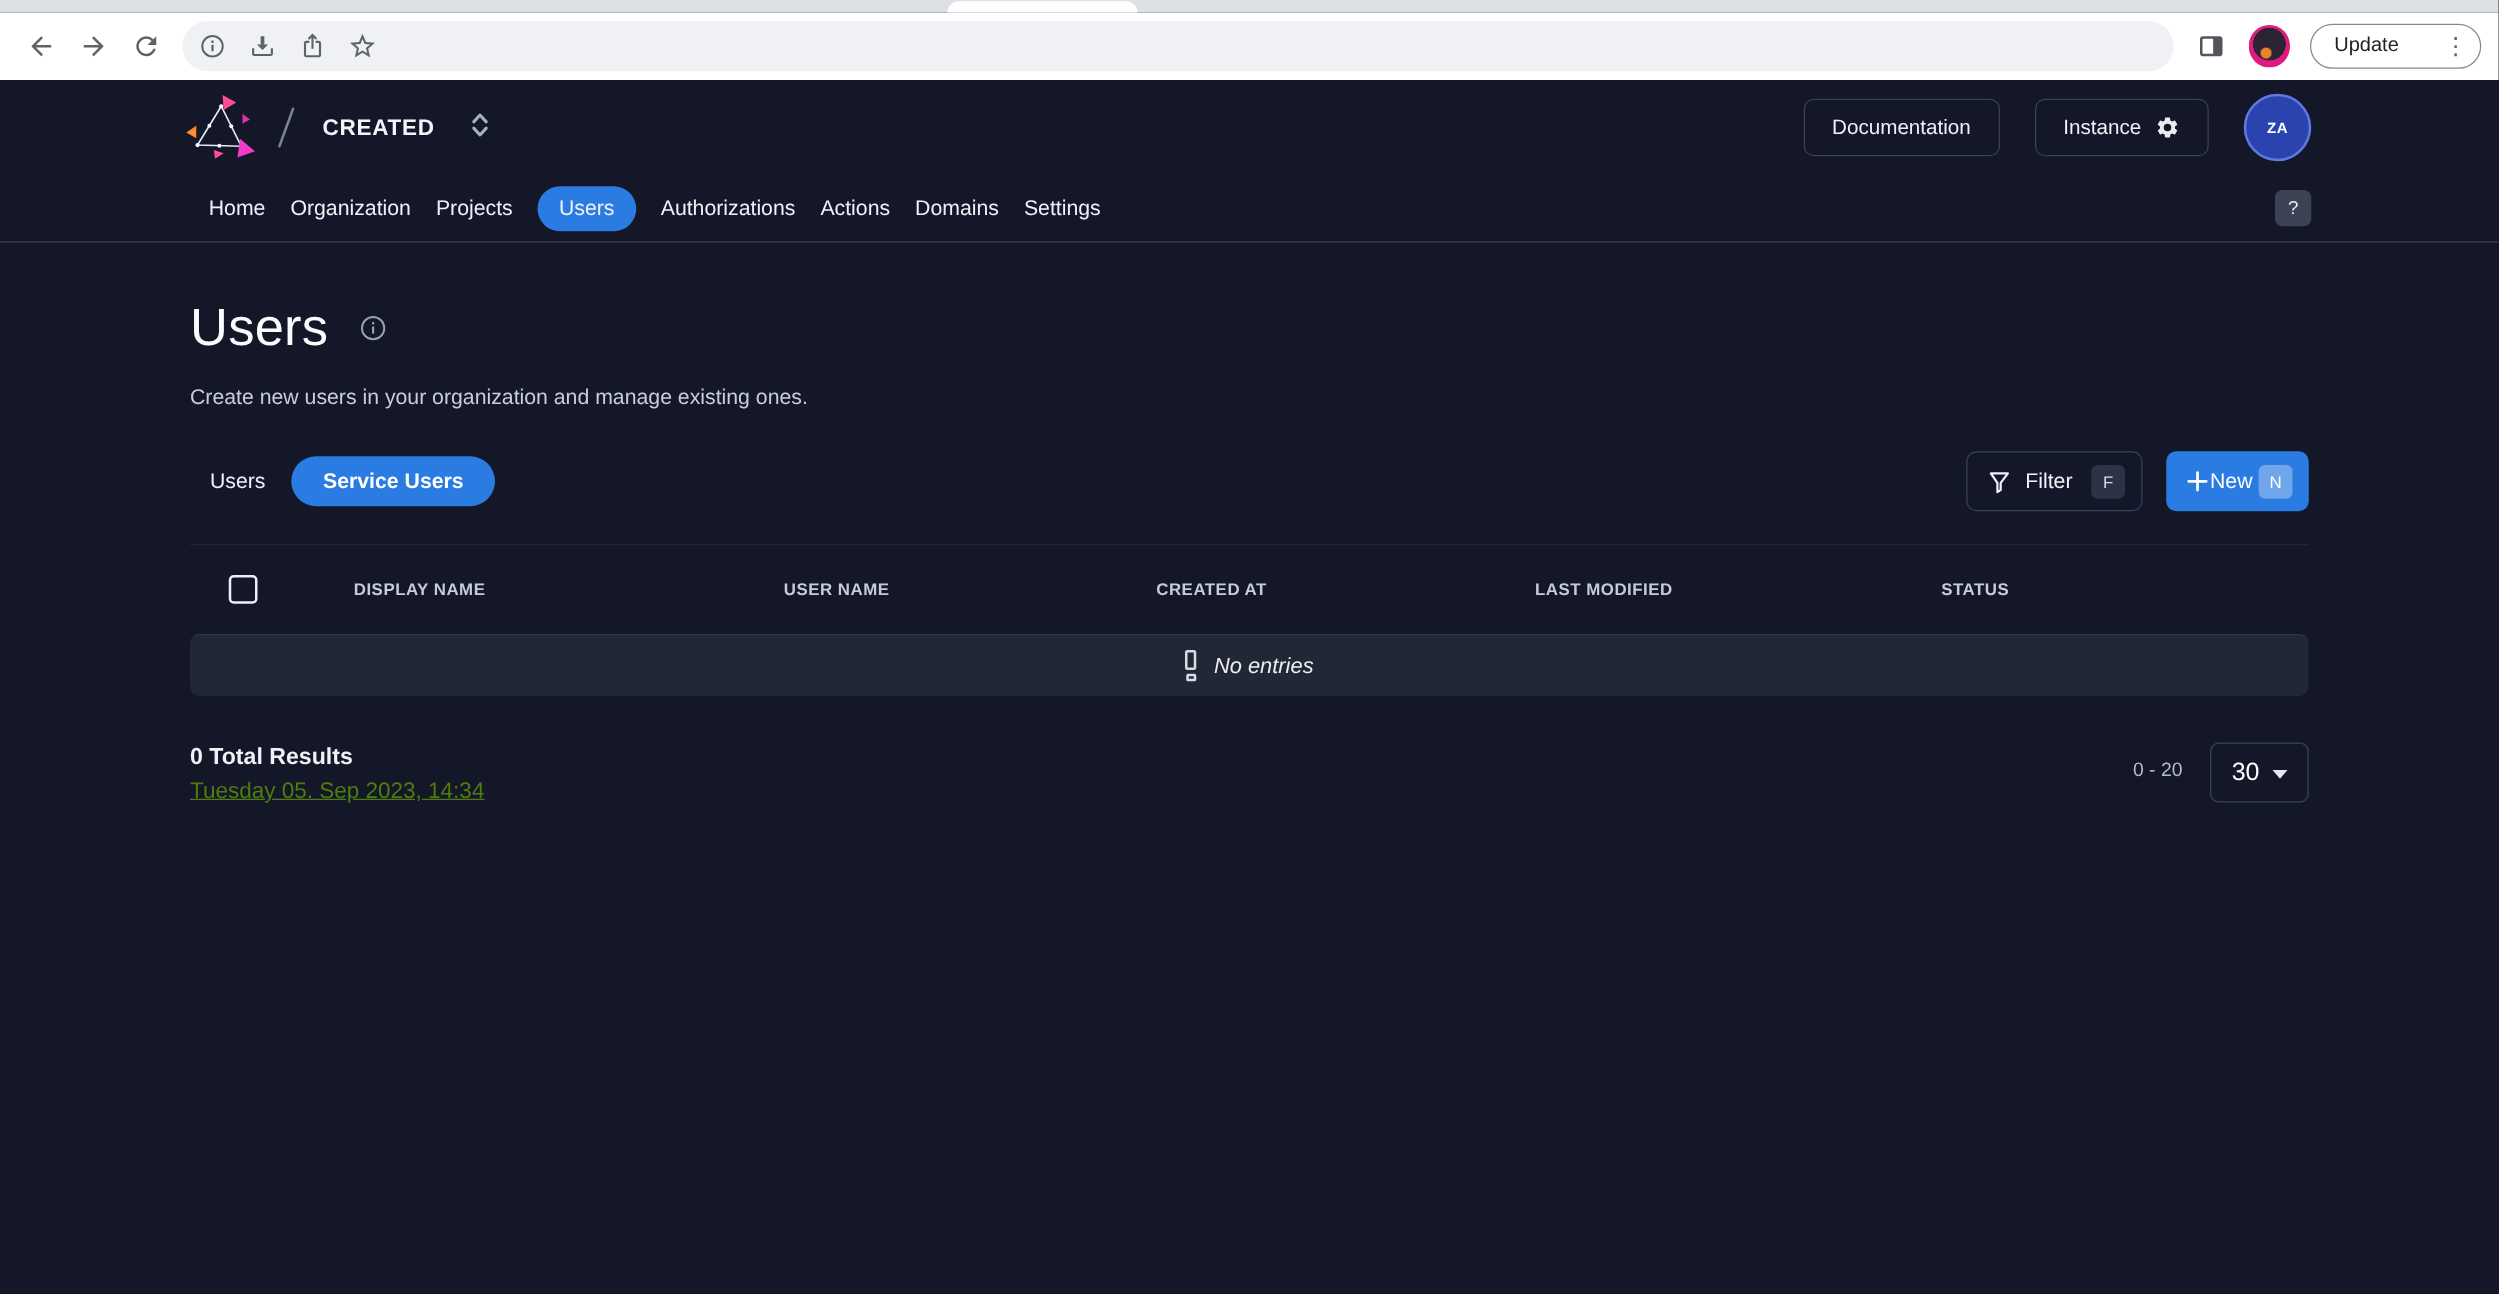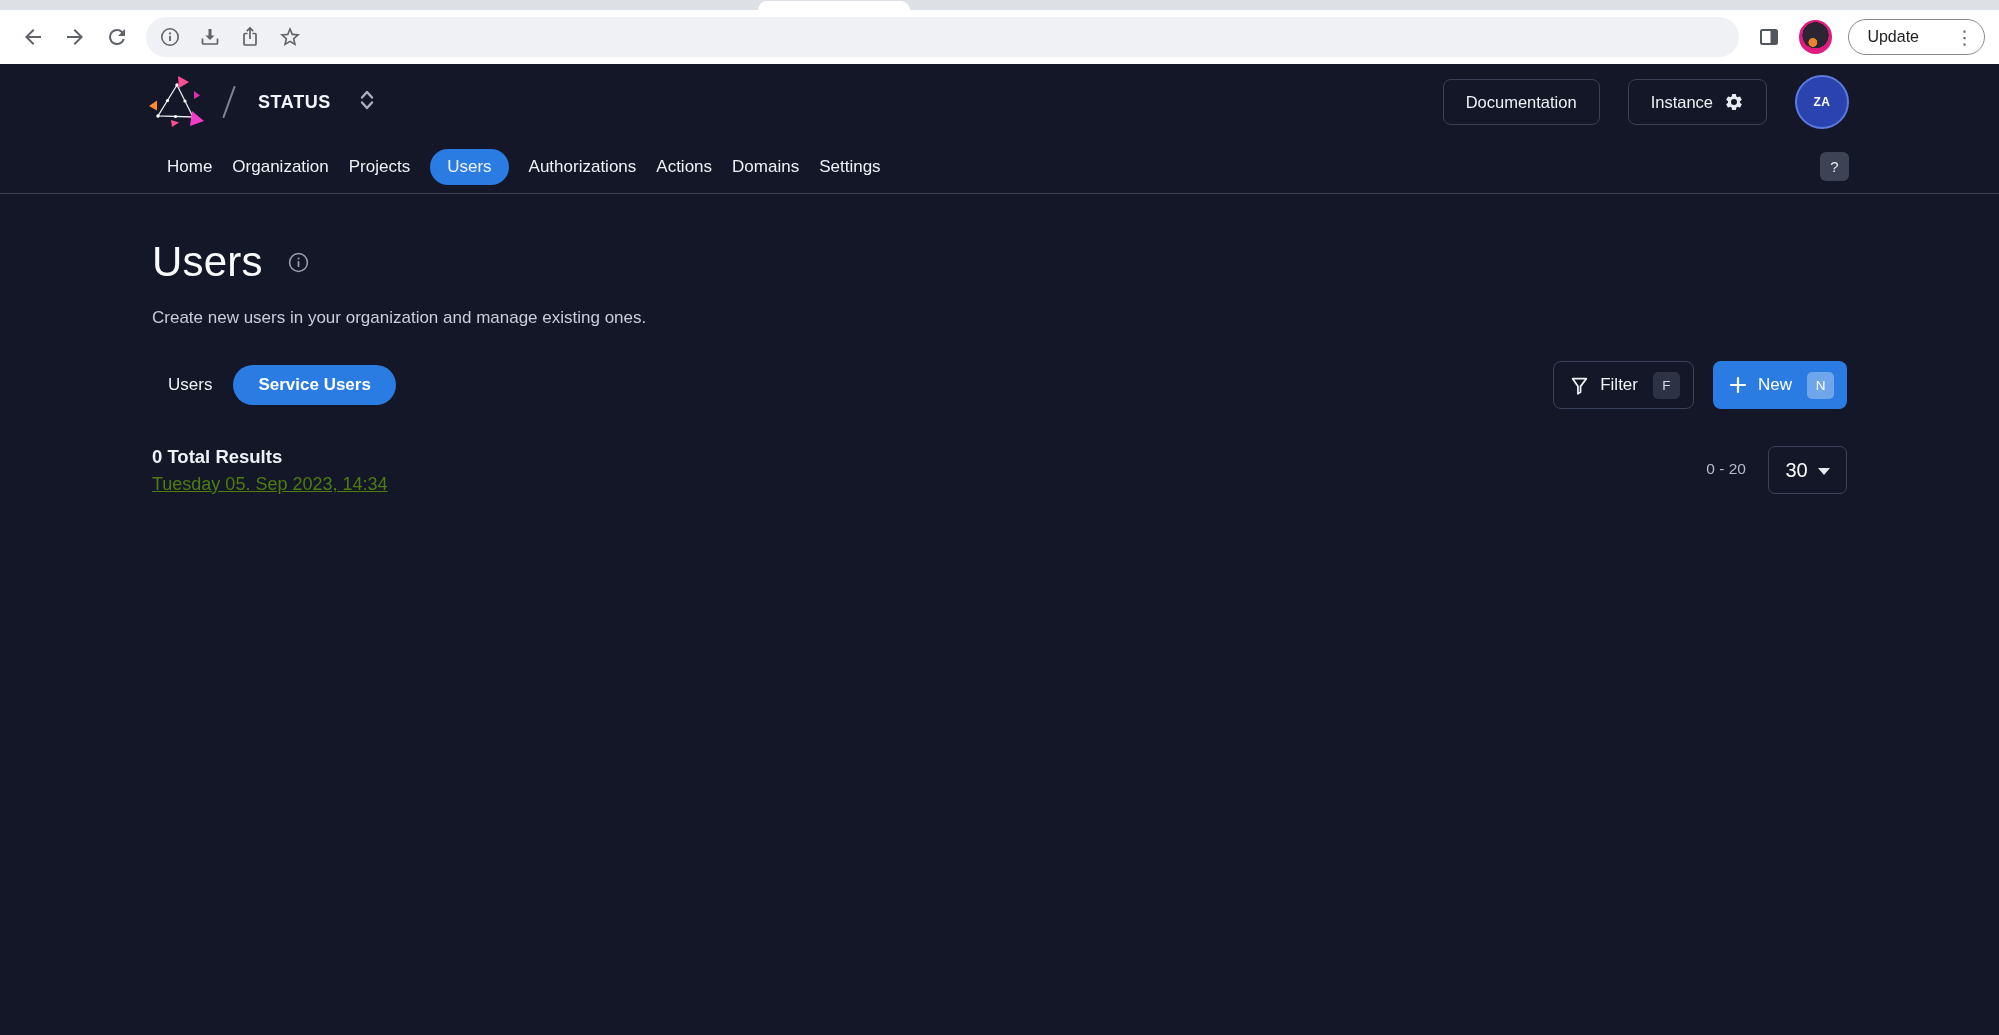--- a/index.html
+++ b/index.html
@@ -41,21 +41,21 @@
   .content { padding:0 152px; }
   .title-row { margin-top:44px; display:flex; align-items:center; gap:24px; }
   .page-title { font-size:42px; font-weight:500; color:#fafbfd; letter-spacing:.2px; }
   .subtitle { margin-top:22px; font-size:17px; color:#c9cedb; }
 
   .toolbar-row { margin-top:33px; display:flex; align-items:center; }
   .type-tab { font-size:17px; color:#eef1f6; margin-left:16px; cursor:pointer; }
   .type-tab.active { background:#2b7ce2; color:#fff; font-weight:600; padding:10px 25px; border-radius:22px; margin-left:21px; }
   .filter-btn { height:48px; border:1px solid #3b425c; border-radius:8px; background:transparent; color:#f0f2f7; font-size:17px; display:flex; align-items:center; gap:10px; padding:0 13px 0 15px; cursor:pointer; font-family:inherit; }
   .key-badge { width:27px; height:27px; border-radius:5px; background:#2d3345; color:#d6dae4; font-size:13.5px; display:flex; align-items:center; justify-content:center; margin-left:5px; }
-  .new-btn { height:48px; margin-left:19px; background:#2b7ce2; border:none; border-radius:8px; color:#fff; font-size:17px; font-weight:500; display:flex; align-items:center; gap:10px; padding:0 13px 0 15px; cursor:pointer; font-family:inherit; }
+  .new-btn { height:48px; margin-left:19px; background:#2b7ce2; border:none; border-radius:8px; color:#fff; font-size:17px; font-weight:500; display:flex; align-items:center; padding:0 13px 0 15px; cursor:pointer; font-family:inherit; }
   .key-badge.on-blue { background:rgba(255,255,255,.32); color:#fff; }
 
   
   .table { margin-top:26px; }
   .thead { display:flex; align-items:center; height:72px; border-top:1px solid #20263a; }
   .col-check { width:131px; display:flex; align-items:center; padding-left:31px; }
   .checkbox { width:23px; height:23px; border:2.5px solid #edeff5; border-radius:4px; background:transparent; cursor:pointer; }
   .th { font-size:13.5px; font-weight:700; color:#c6cbd8; letter-spacing:.4px; white-space:nowrap; }
   .col-1 { width:344px; } .col-2 { width:298px; } .col-3 { width:303px; } .col-4 { width:325px; } .col-5 { flex:1; }
   .empty-row { height:50px; background:#222736; border-radius:8px; border-top:1px solid rgba(255,255,255,.07); display:flex; align-items:center; justify-content:center; gap:14px; }
@@ -145,21 +145,21 @@
         <circle cx="27.5" cy="40.5" r="1.6" fill="#fff"></circle>
         <circle cx="37" cy="25" r="1.6" fill="#fff"></circle>
       <polygon points="30,0 41,6 31,12" fill="#ff4d94"></polygon>
       <polygon points="46,15 52,19.5 46,23" fill="#d633ad"></polygon>
       <polygon points="1,30 9,24.5 9,34.5" fill="#ff8b33"></polygon>
       <polygon points="44,35 56,45 42,50" fill="#f23bc8"></polygon>
       <polygon points="23,44 31,46.5 24,51" fill="#ff4d94"></polygon>
     </svg>
   </span>
   <span class="slash-sep"></span>
-  <span class="org-name">STATUS</span>
+  <span class="org-name">CREATED</span>
   <span class="unfold">
     <svg width="20" height="24" viewBox="0 0 20 24">
         <path d="M5 9.5 10 4l5 5.5M5 14.5 10 20l5-5.5" fill="none" stroke="#a9b0c2" stroke-width="2.4" stroke-linecap="round" stroke-linejoin="round"></path>
       </svg>
   </span>
   <span class="grow"></span>
   <button class="hdr-btn">
     <span>Documentation</span>
   </button>
   <button class="hdr-btn">
@@ -215,20 +215,39 @@
       <span style="width:20px;height:20px;">
         <svg width="20" height="20" viewBox="0 0 20 20">
             <path d="M10 3v14M3 10h14" stroke="#fff" stroke-width="2.2" stroke-linecap="round"></path>
           </svg>
       </span>
       <span>New</span>
       <span class="key-badge on-blue">N</span>
     </button>
   </div>
 
+  <div class="table">
+    <div class="thead">
+      <span class="col-check">
+          <span class="checkbox"></span>
+        </span>
+      <span class="th col-1">DISPLAY NAME</span>
+      <span class="th col-2">USER NAME</span>
+      <span class="th col-3">CREATED AT</span>
+      <span class="th col-4">LAST MODIFIED</span>
+      <span class="th col-5">STATUS</span>
+    </div>
+    <div class="empty-row">
+      <span class="excl-icon">
+          <span class="bar"></span>
+          <span class="dot"></span>
+        </span>
+      <span class="empty-text">No entries</span>
+    </div>
+  </div>
 
   <div class="footer-row">
     <div>
       <div class="total">0 Total Results</div>
       <div class="stamp">Tuesday 05. Sep 2023, 14:34</div>
     </div>
     <span class="grow"></span>
     <span class="range">0 - 20</span>
     <button class="page-size">
       <span>30</span>

